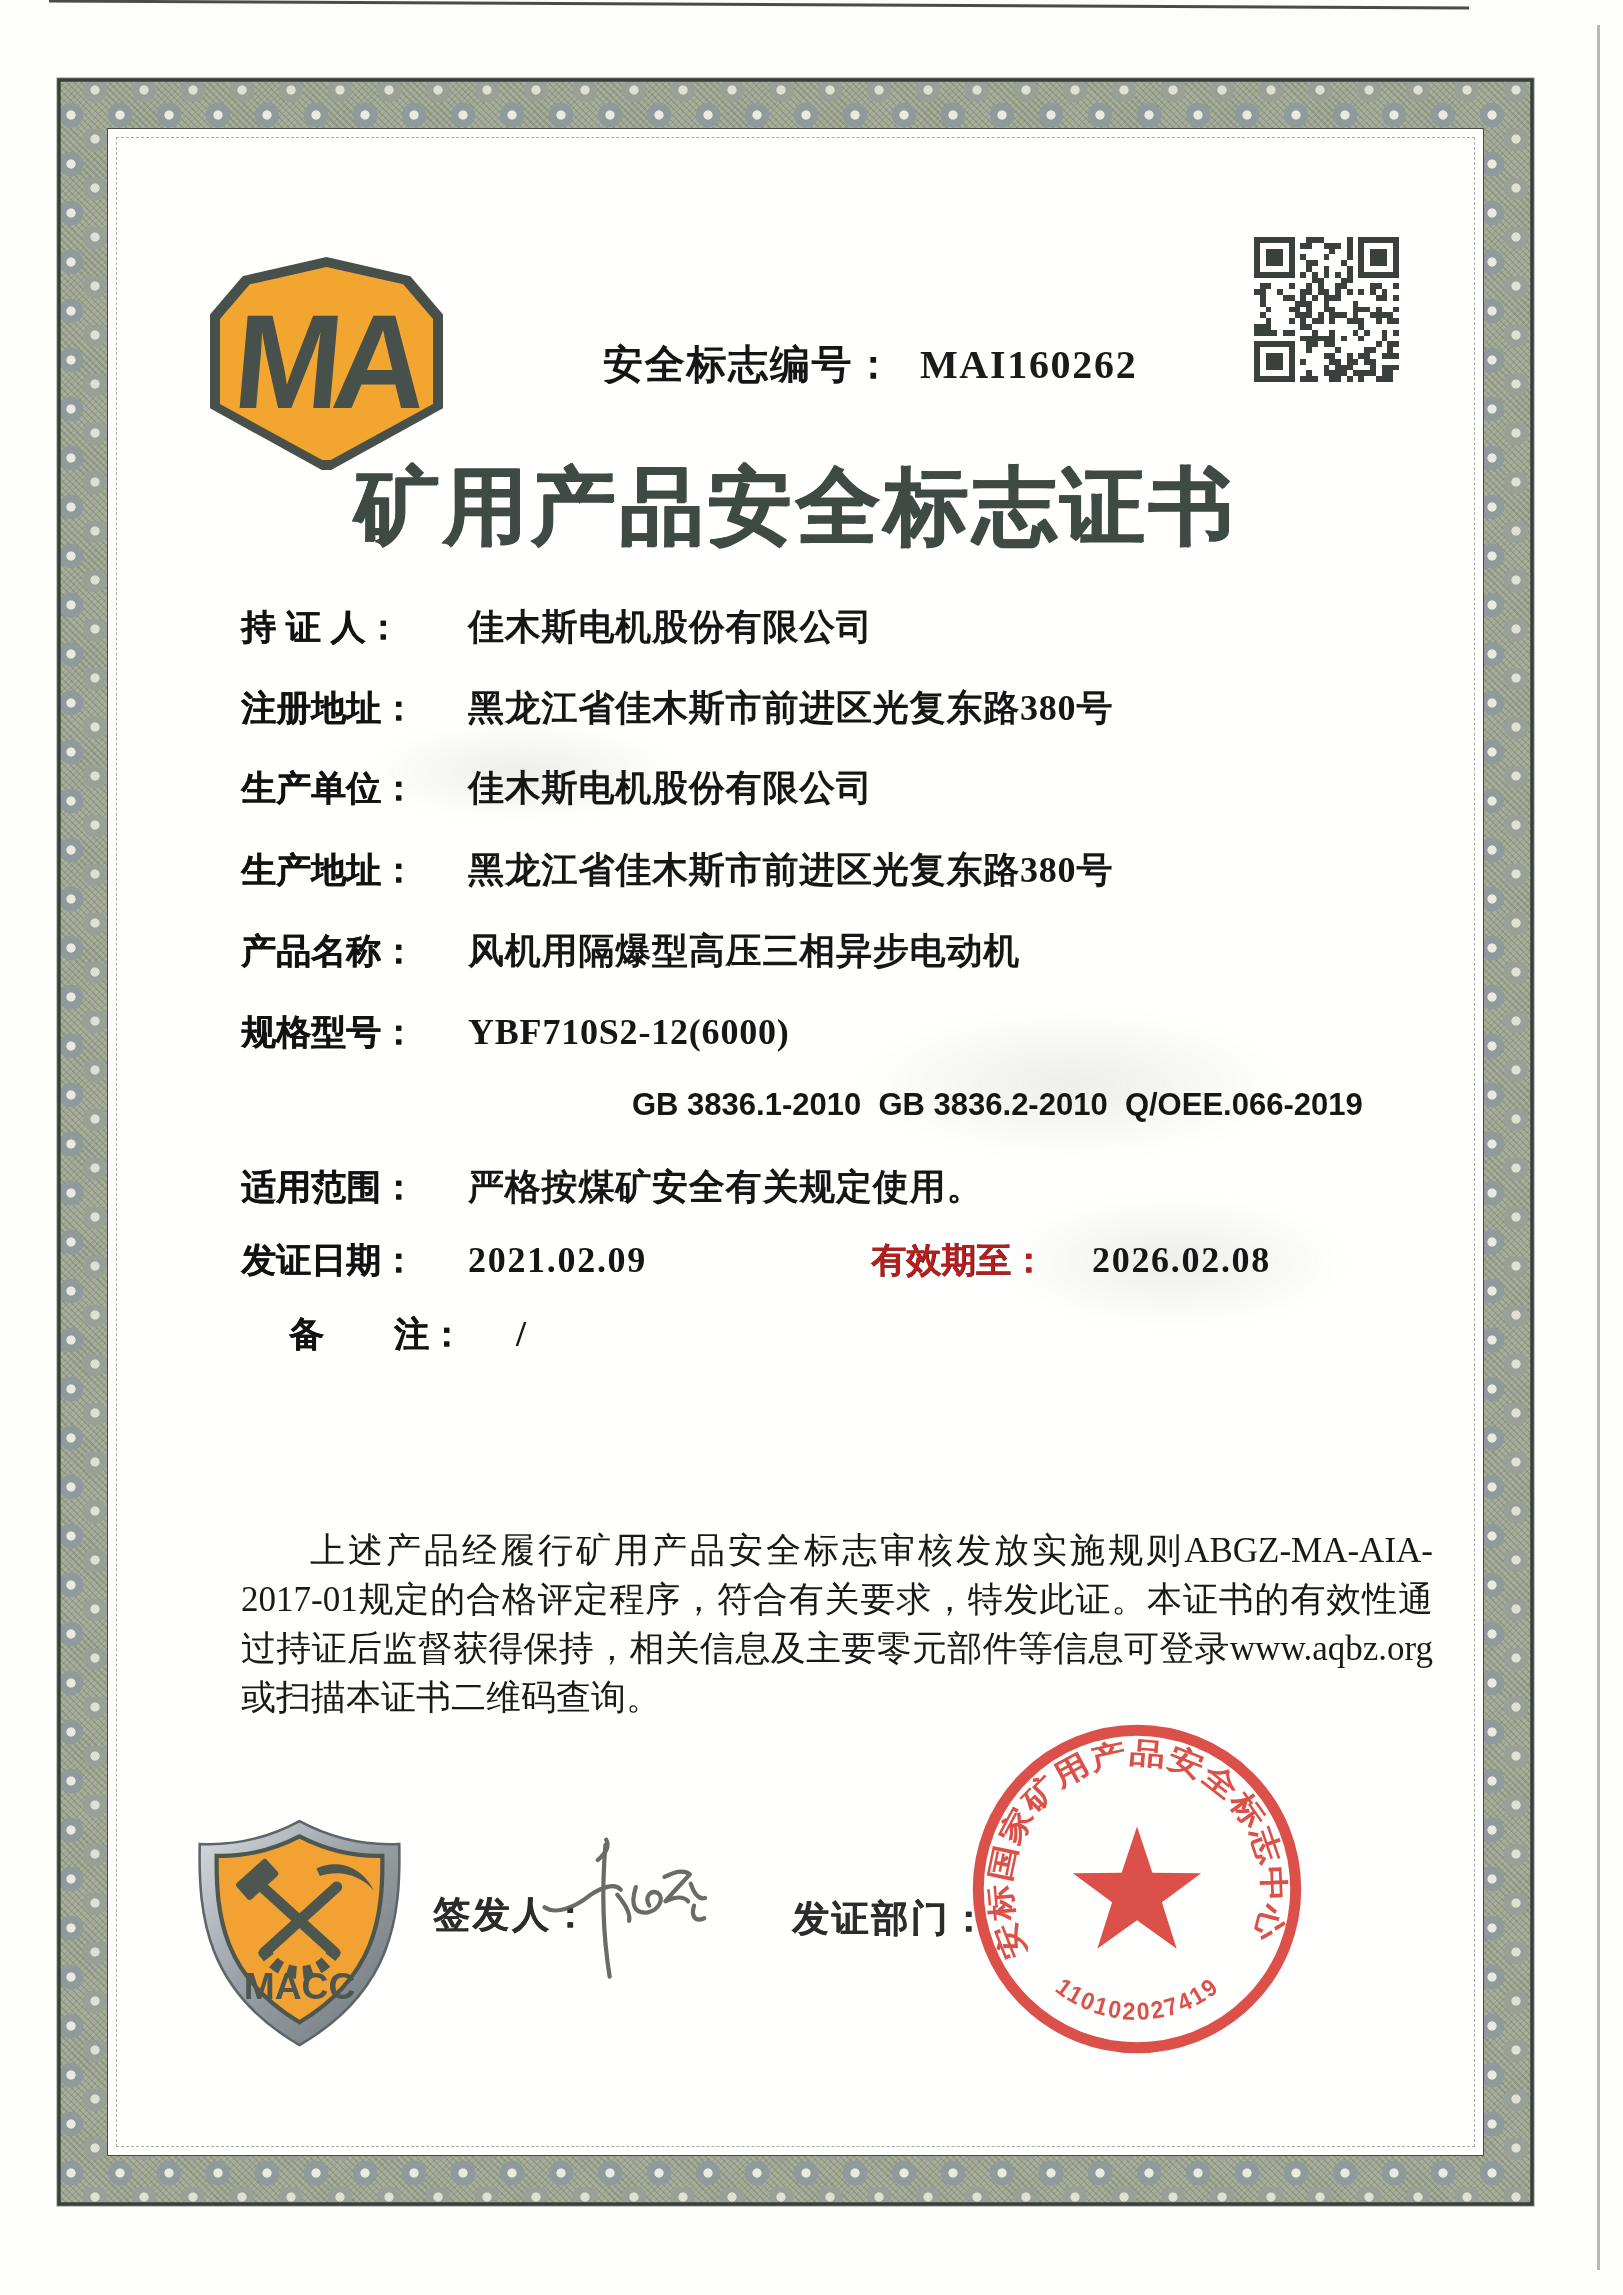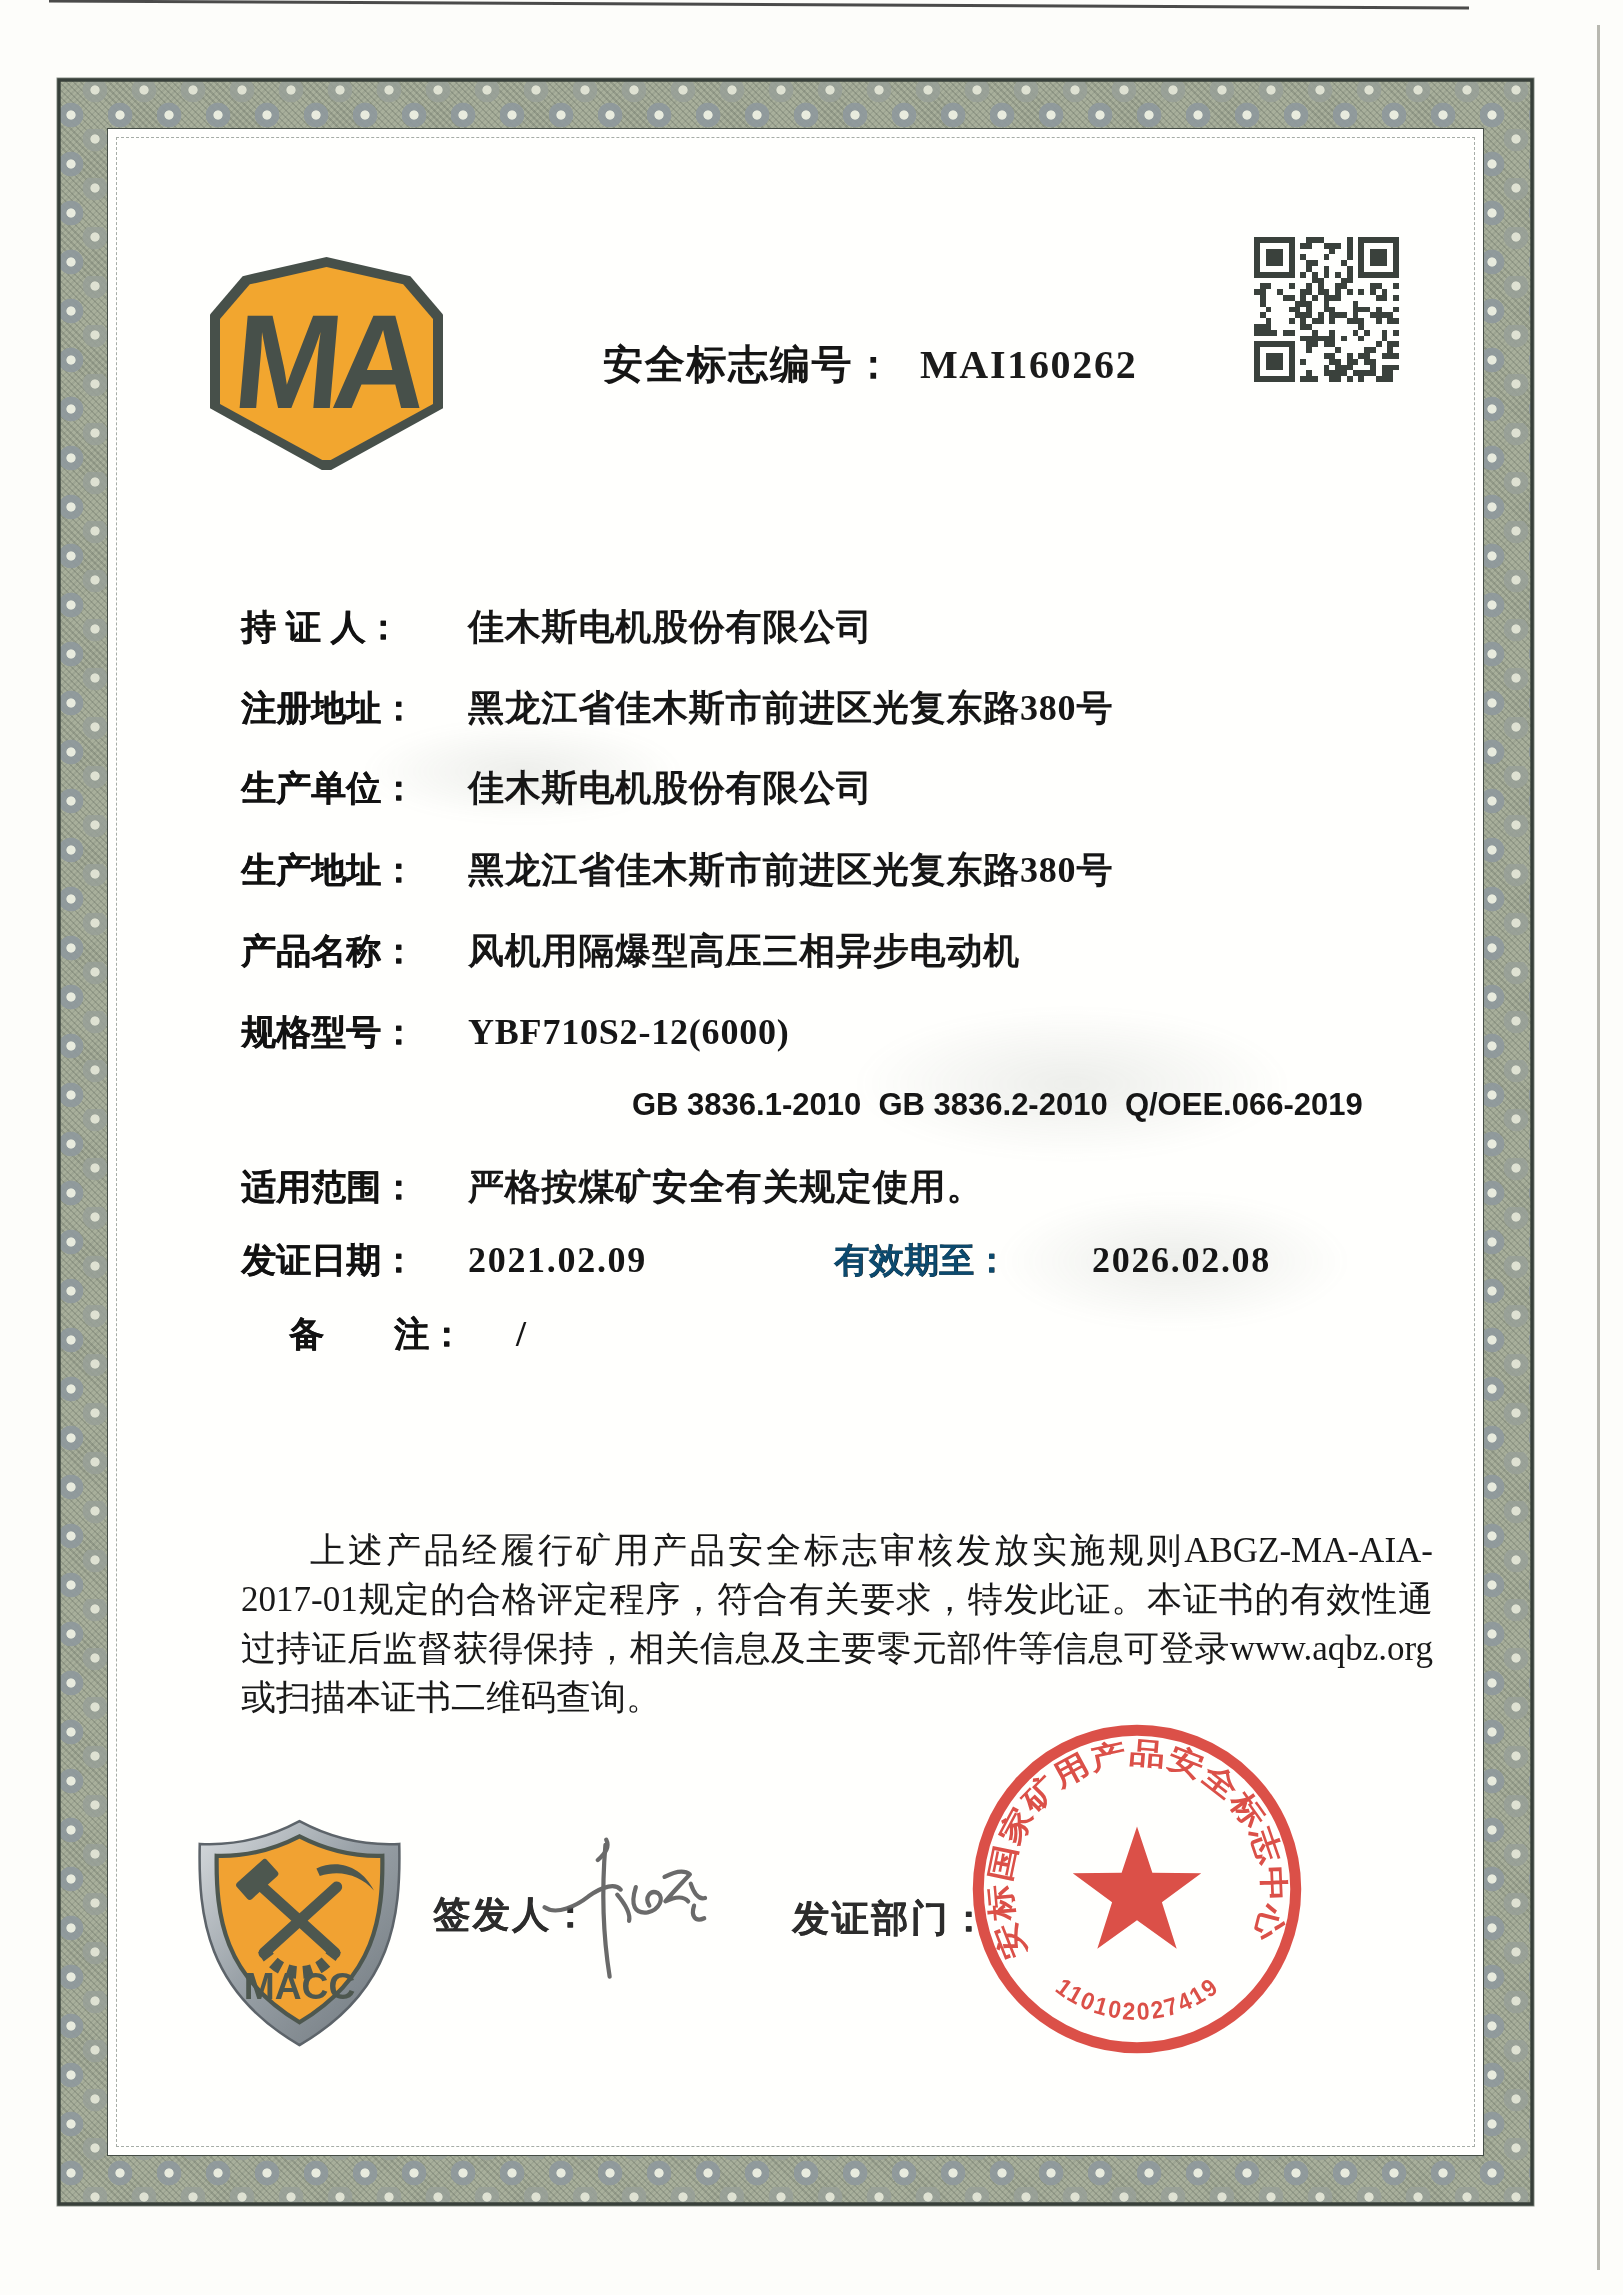--- a/index.html
+++ b/index.html
@@ -41,22 +41,22 @@
     font-weight:bold;font-size:84px;color:#3f4a43;letter-spacing:4.2px;
     text-shadow:1.4px 0 0 #3f4a43, 0 0.8px 0 #3f4a43;}
   
   .row{position:absolute;left:133px;height:54px;display:flex;align-items:center;white-space:nowrap;}
   .flabel{font-family:"Liberation Sans",sans-serif;font-weight:bold;font-size:35px;color:#121212;
     text-shadow:0.5px 0 0 #121212;}
   .fvalue{position:absolute;left:227px;font-size:36px;color:#161616;font-weight:600;letter-spacing:0.8px;}
   .fvalue.std{left:391px;font-family:"Liberation Sans",sans-serif;font-weight:bold;font-size:31px;
     white-space:pre;letter-spacing:0;}
   .fvalue.date{font-weight:bold;letter-spacing:1.7px;}
-  .flabel2{position:absolute;left:593px;font-family:"Liberation Sans",sans-serif;font-weight:bold;
-    font-size:35px;color:#0c4a6e;text-shadow:0.5px 0 0 #121212;}
+  .flabel2{position:absolute;left:630px;font-family:"Liberation Sans",sans-serif;font-weight:bold;
+    font-size:35px;color:#b91c1c;text-shadow:0.5px 0 0 #121212;}
   .fvalue2{position:absolute;left:851px;font-size:36px;font-weight:bold;color:#161616;letter-spacing:1.7px;}
   
   .statement{position:absolute;left:133px;top:1397px;width:1192px;font-size:35px;line-height:49px;
     color:#191919;text-align:justify;text-indent:69px;font-weight:500;}
   
   .shield{position:absolute;left:85px;top:1687px;width:213px;height:235px;}
   .issuer-label{position:absolute;left:325px;top:1761px;font-weight:bold;font-size:37px;color:#2c2c2c;
     letter-spacing:2.5px;text-shadow:0.4px 0 0 #2c2c2c;}
   .signature{position:absolute;left:423px;top:1704px;width:186px;height:152px;}
   .dept-label{position:absolute;left:684px;top:1765px;font-weight:bold;font-size:37px;color:#2c2c2c;
@@ -87,20 +87,21 @@
 
       <div class="safety-line">
         <span class="safety-label">安全标志编号：</span>
         <span class="safety-value">MAI160262</span>
       </div>
 
       <div class="qr"><svg viewBox="0 0 25 25">
             <path d="M0 0h1v1h-1zM1 0h1v1h-1zM2 0h1v1h-1zM3 0h1v1h-1zM4 0h1v1h-1zM5 0h1v1h-1zM6 0h1v1h-1zM9 0h1v1h-1zM10 0h1v1h-1zM11 0h1v1h-1zM16 0h1v1h-1zM18 0h1v1h-1zM19 0h1v1h-1zM20 0h1v1h-1zM21 0h1v1h-1zM22 0h1v1h-1zM23 0h1v1h-1zM24 0h1v1h-1zM0 1h1v1h-1zM6 1h1v1h-1zM8 1h1v1h-1zM9 1h1v1h-1zM12 1h1v1h-1zM13 1h1v1h-1zM14 1h1v1h-1zM16 1h1v1h-1zM18 1h1v1h-1zM24 1h1v1h-1zM0 2h1v1h-1zM2 2h1v1h-1zM3 2h1v1h-1zM4 2h1v1h-1zM6 2h1v1h-1zM13 2h1v1h-1zM16 2h1v1h-1zM18 2h1v1h-1zM20 2h1v1h-1zM21 2h1v1h-1zM22 2h1v1h-1zM24 2h1v1h-1zM0 3h1v1h-1zM2 3h1v1h-1zM3 3h1v1h-1zM4 3h1v1h-1zM6 3h1v1h-1zM8 3h1v1h-1zM12 3h1v1h-1zM16 3h1v1h-1zM18 3h1v1h-1zM20 3h1v1h-1zM21 3h1v1h-1zM22 3h1v1h-1zM24 3h1v1h-1zM0 4h1v1h-1zM2 4h1v1h-1zM3 4h1v1h-1zM4 4h1v1h-1zM6 4h1v1h-1zM9 4h1v1h-1zM10 4h1v1h-1zM15 4h1v1h-1zM18 4h1v1h-1zM20 4h1v1h-1zM21 4h1v1h-1zM22 4h1v1h-1zM24 4h1v1h-1zM0 5h1v1h-1zM6 5h1v1h-1zM9 5h1v1h-1zM12 5h1v1h-1zM16 5h1v1h-1zM18 5h1v1h-1zM24 5h1v1h-1zM0 6h1v1h-1zM1 6h1v1h-1zM2 6h1v1h-1zM3 6h1v1h-1zM4 6h1v1h-1zM5 6h1v1h-1zM6 6h1v1h-1zM8 6h1v1h-1zM10 6h1v1h-1zM12 6h1v1h-1zM14 6h1v1h-1zM16 6h1v1h-1zM18 6h1v1h-1zM19 6h1v1h-1zM20 6h1v1h-1zM21 6h1v1h-1zM22 6h1v1h-1zM23 6h1v1h-1zM24 6h1v1h-1zM10 7h1v1h-1zM11 7h1v1h-1zM15 7h1v1h-1zM16 7h1v1h-1zM1 8h1v1h-1zM2 8h1v1h-1zM6 8h1v1h-1zM9 8h1v1h-1zM11 8h1v1h-1zM14 8h1v1h-1zM15 8h1v1h-1zM20 8h1v1h-1zM21 8h1v1h-1zM24 8h1v1h-1zM0 9h1v1h-1zM1 9h1v1h-1zM4 9h1v1h-1zM8 9h1v1h-1zM9 9h1v1h-1zM11 9h1v1h-1zM12 9h1v1h-1zM14 9h1v1h-1zM16 9h1v1h-1zM18 9h1v1h-1zM20 9h1v1h-1zM22 9h1v1h-1zM1 10h1v1h-1zM5 10h1v1h-1zM6 10h1v1h-1zM8 10h1v1h-1zM10 10h1v1h-1zM12 10h1v1h-1zM13 10h1v1h-1zM14 10h1v1h-1zM21 10h1v1h-1zM22 10h1v1h-1zM24 10h1v1h-1zM1 11h1v1h-1zM7 11h1v1h-1zM8 11h1v1h-1zM9 11h1v1h-1zM12 11h1v1h-1zM17 11h1v1h-1zM2 12h1v1h-1zM6 12h1v1h-1zM7 12h1v1h-1zM9 12h1v1h-1zM12 12h1v1h-1zM13 12h1v1h-1zM17 12h1v1h-1zM18 12h1v1h-1zM19 12h1v1h-1zM21 12h1v1h-1zM24 12h1v1h-1zM1 13h1v1h-1zM7 13h1v1h-1zM8 13h1v1h-1zM9 13h1v1h-1zM11 13h1v1h-1zM13 13h1v1h-1zM14 13h1v1h-1zM15 13h1v1h-1zM17 13h1v1h-1zM20 13h1v1h-1zM21 13h1v1h-1zM22 13h1v1h-1zM23 13h1v1h-1zM2 14h1v1h-1zM6 14h1v1h-1zM8 14h1v1h-1zM10 14h1v1h-1zM11 14h1v1h-1zM13 14h1v1h-1zM16 14h1v1h-1zM17 14h1v1h-1zM18 14h1v1h-1zM21 14h1v1h-1zM23 14h1v1h-1zM24 14h1v1h-1zM0 15h1v1h-1zM1 15h1v1h-1zM2 15h1v1h-1zM8 15h1v1h-1zM9 15h1v1h-1zM18 15h1v1h-1zM0 16h1v1h-1zM1 16h1v1h-1zM2 16h1v1h-1zM3 16h1v1h-1zM5 16h1v1h-1zM6 16h1v1h-1zM10 16h1v1h-1zM13 16h1v1h-1zM17 16h1v1h-1zM19 16h1v1h-1zM22 16h1v1h-1zM24 16h1v1h-1zM8 17h1v1h-1zM9 17h1v1h-1zM10 17h1v1h-1zM11 17h1v1h-1zM12 17h1v1h-1zM13 17h1v1h-1zM15 17h1v1h-1zM18 17h1v1h-1zM22 17h1v1h-1zM0 18h1v1h-1zM1 18h1v1h-1zM2 18h1v1h-1zM3 18h1v1h-1zM4 18h1v1h-1zM5 18h1v1h-1zM6 18h1v1h-1zM9 18h1v1h-1zM10 18h1v1h-1zM12 18h1v1h-1zM13 18h1v1h-1zM21 18h1v1h-1zM23 18h1v1h-1zM24 18h1v1h-1zM0 19h1v1h-1zM6 19h1v1h-1zM9 19h1v1h-1zM14 19h1v1h-1zM19 19h1v1h-1zM20 19h1v1h-1zM23 19h1v1h-1zM0 20h1v1h-1zM2 20h1v1h-1zM3 20h1v1h-1zM4 20h1v1h-1zM6 20h1v1h-1zM12 20h1v1h-1zM13 20h1v1h-1zM16 20h1v1h-1zM18 20h1v1h-1zM19 20h1v1h-1zM22 20h1v1h-1zM23 20h1v1h-1zM24 20h1v1h-1zM0 21h1v1h-1zM2 21h1v1h-1zM3 21h1v1h-1zM4 21h1v1h-1zM6 21h1v1h-1zM8 21h1v1h-1zM13 21h1v1h-1zM14 21h1v1h-1zM16 21h1v1h-1zM17 21h1v1h-1zM19 21h1v1h-1zM20 21h1v1h-1zM0 22h1v1h-1zM2 22h1v1h-1zM3 22h1v1h-1zM4 22h1v1h-1zM6 22h1v1h-1zM12 22h1v1h-1zM14 22h1v1h-1zM15 22h1v1h-1zM16 22h1v1h-1zM20 22h1v1h-1zM22 22h1v1h-1zM23 22h1v1h-1zM24 22h1v1h-1zM0 23h1v1h-1zM6 23h1v1h-1zM9 23h1v1h-1zM12 23h1v1h-1zM13 23h1v1h-1zM14 23h1v1h-1zM15 23h1v1h-1zM17 23h1v1h-1zM18 23h1v1h-1zM19 23h1v1h-1zM20 23h1v1h-1zM22 23h1v1h-1zM23 23h1v1h-1zM0 24h1v1h-1zM1 24h1v1h-1zM2 24h1v1h-1zM3 24h1v1h-1zM4 24h1v1h-1zM5 24h1v1h-1zM6 24h1v1h-1zM8 24h1v1h-1zM9 24h1v1h-1zM10 24h1v1h-1zM13 24h1v1h-1zM14 24h1v1h-1zM16 24h1v1h-1zM18 24h1v1h-1zM21 24h1v1h-1zM22 24h1v1h-1zM23 24h1v1h-1z" fill="#3a413c"></path>
           </svg></div>
 
+      <div class="cert-title">矿用产品安全标志证书</div>
 
       <div class="row" style="top:471px;">
         <span class="flabel">持 证 人：</span>
         <span class="fvalue">佳木斯电机股份有限公司</span>
       </div>
       <div class="row" style="top:552px;">
         <span class="flabel">注册地址：</span>
         <span class="fvalue">黑龙江省佳木斯市前进区光复东路380号</span>
       </div>
       <div class="row" style="top:632px;">

